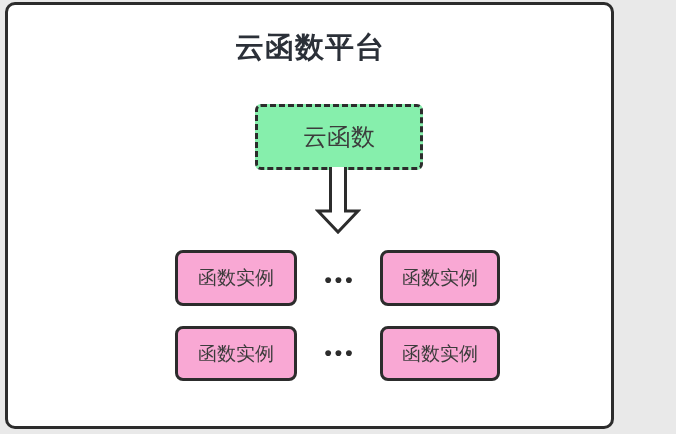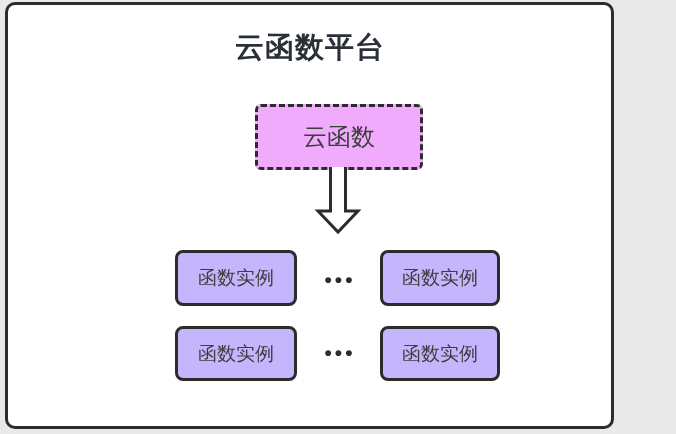--- a/index.html
+++ b/index.html
@@ -40,41 +40,41 @@
   }
   .cloud-box {
     position: absolute;
     left: 255px;
     top: 104px;
     width: 168px;
     height: 66px;
     box-sizing: border-box;
     border: 3px dashed var(--stroke, #2c2c2c);
     border-radius: 6px;
-    background: #f0abfc;
+    background: #86efac;
     display: flex;
     align-items: center;
     justify-content: center;
     font-size: 24px;
     color: var(--nodetext, #3c3c3c);
     font-family: Liberation Mono, monospace;
   }
   .arrow {
     position: absolute;
     left: 315px;
     top: 167px;
     width: 46px;
     height: 68px;
   }
   .node {
     position: absolute;
     box-sizing: border-box;
     border: 3px solid var(--stroke, #2c2c2c);
     border-radius: 8px;
-    background: #c4b5fd;
+    background: #f9a8d4;
     display: flex;
     align-items: center;
     justify-content: center;
     font-size: 19px;
     color: var(--nodetext, #3c3c3c);
   }
   .node.r1 { top: 250px; height: 56px; }
   .node.r2 { top: 326px; height: 55px; }
   .node.left  { left: 175px; width: 122px; }
   .node.right { left: 380px; width: 120px; }

